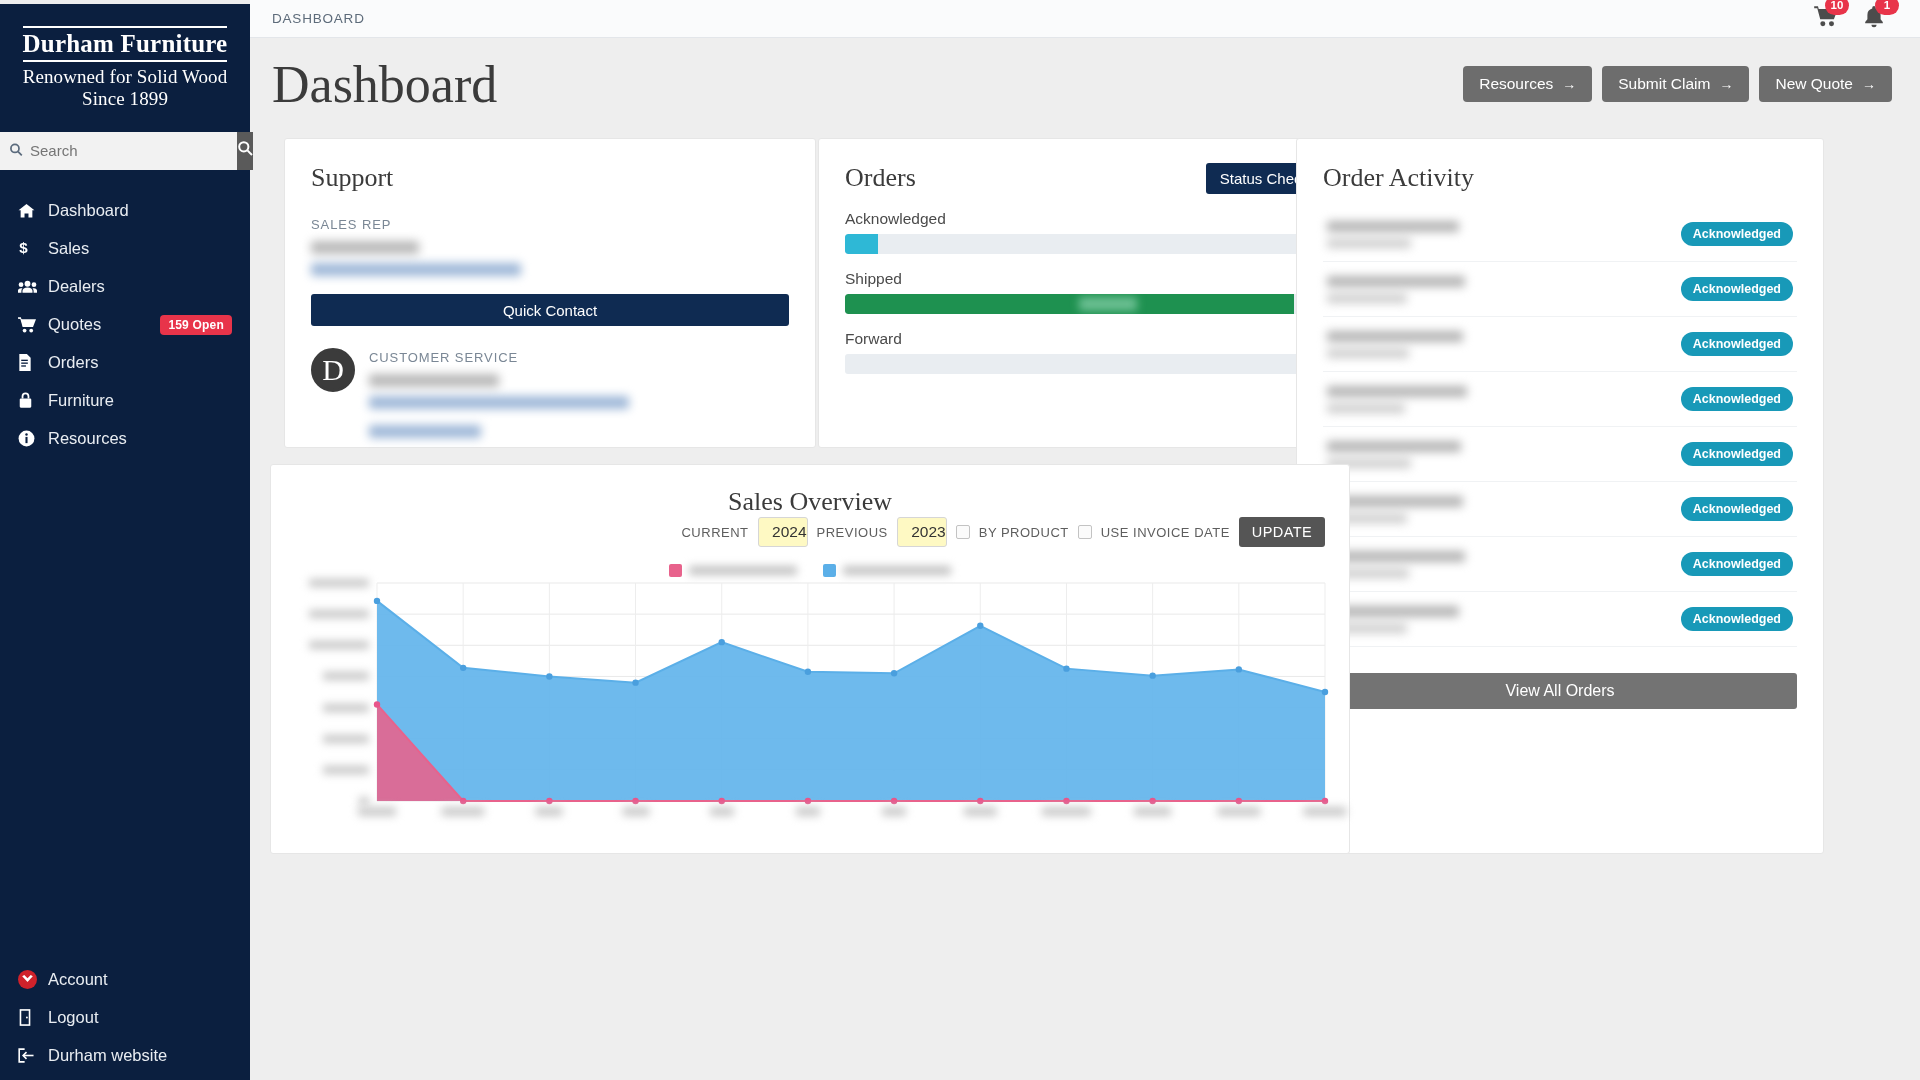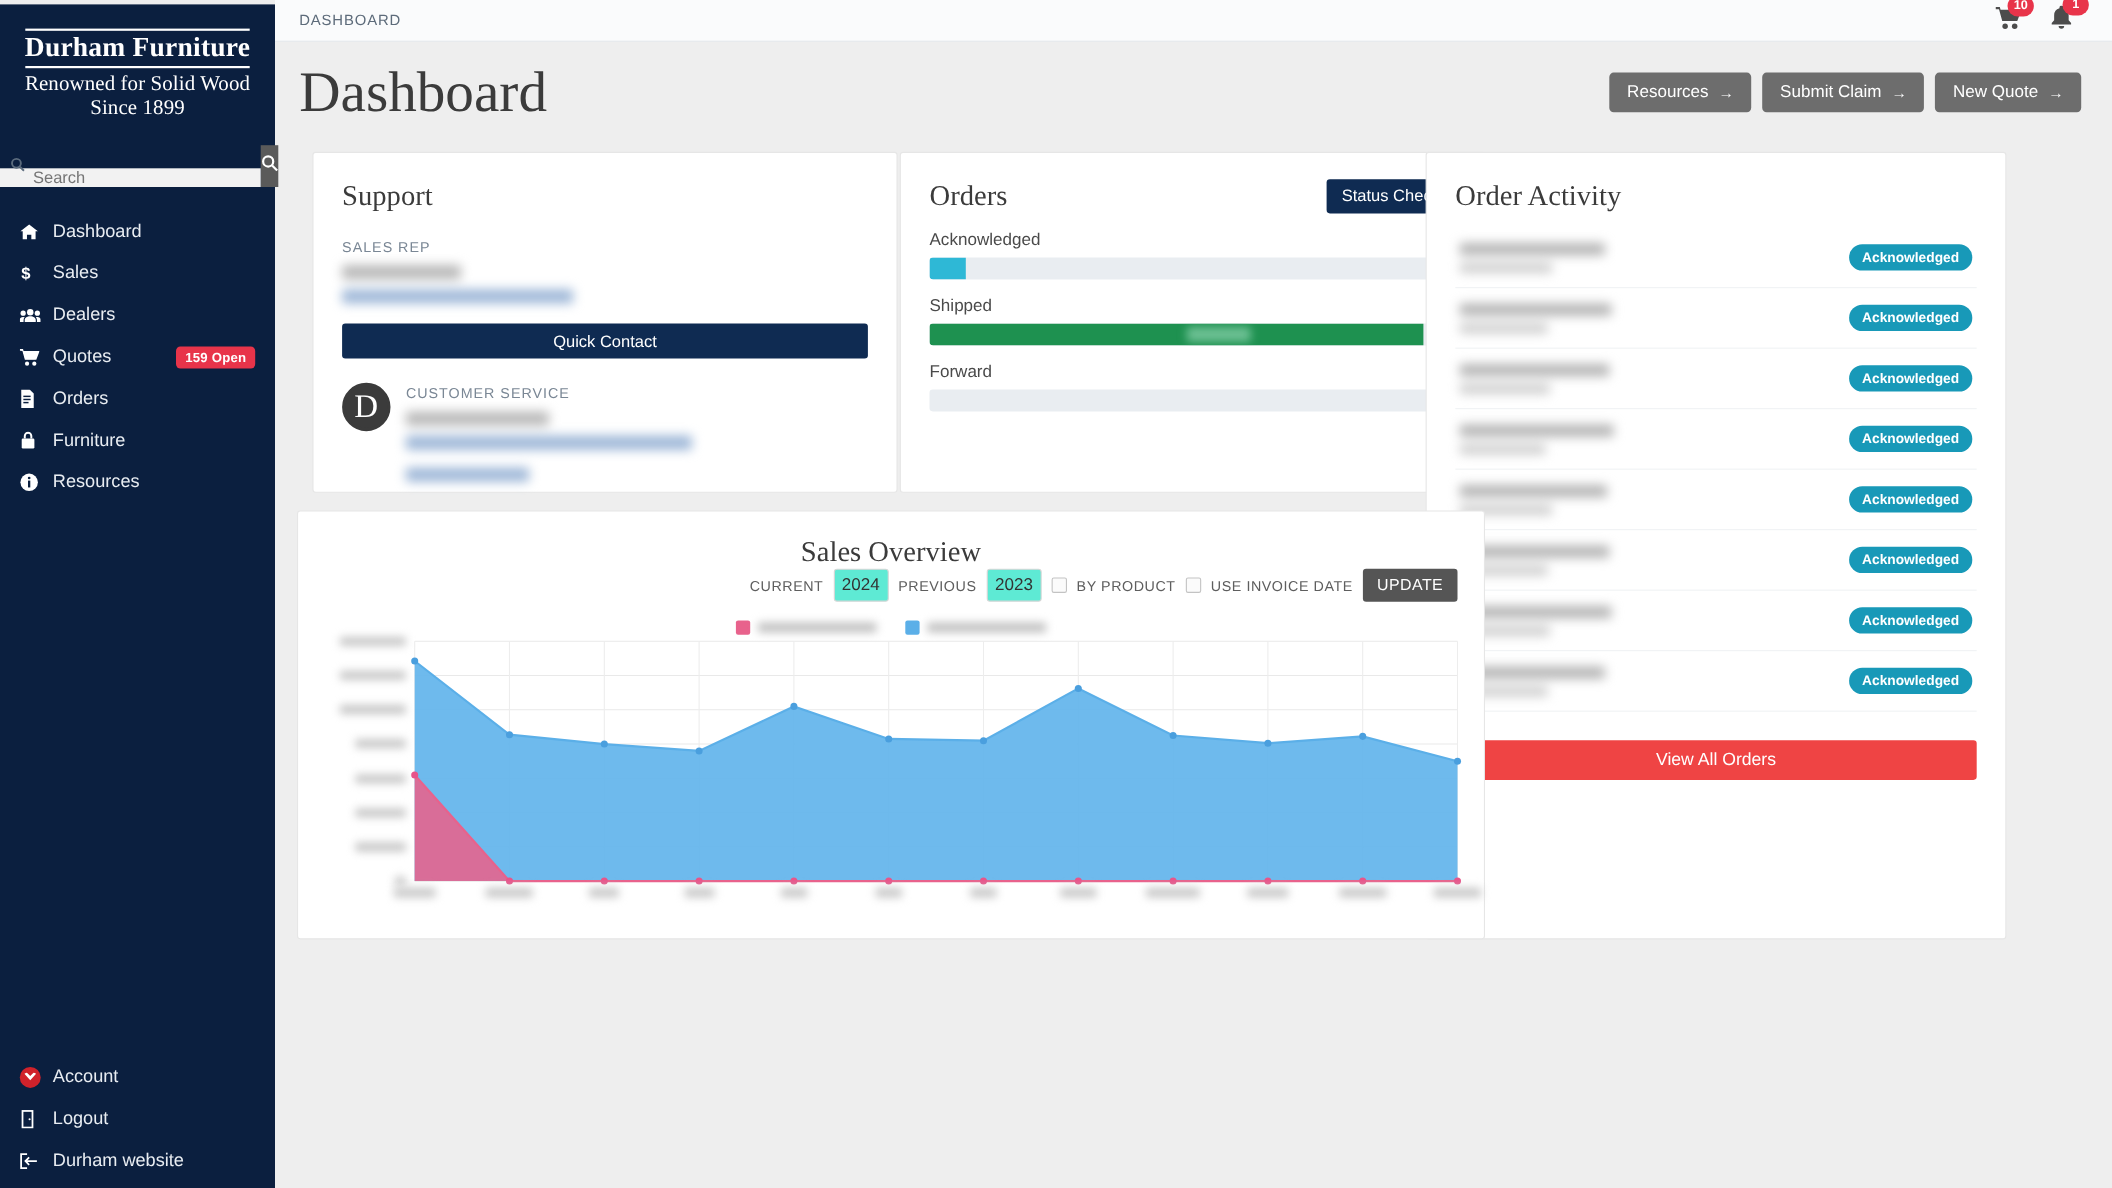--- a/index.html
+++ b/index.html
@@ -28,21 +28,21 @@
   .logo-tag {
     font-family: "Liberation Serif", serif; font-size: 19px; color: #fff;
     margin-top: 4px; letter-spacing: .1px;
   }
   #search-row { display: flex; height: 38px; margin-top: 4px; }
   #search-input {
     flex: 1; background: #f2f2f2; border: none; outline: none;
     font-size: 15px; color: #555; padding: 0 8px 0 30px;
     font-family: "Liberation Sans", sans-serif;
   }
-  #search-wrap { position: relative; flex: 1; display: flex; align-items: flex-end; }
+  #search-wrap { position: relative; flex: 1; display: flex; }
   #search-glyph {
     position: absolute; left: 9px; top: 50%; transform: translateY(-50%);
     font-size: 14px; color: #5b6b7d; pointer-events: none;
   }
   #search-btn {
     width: 52px; background: #5a5a5a; border: none; color: #fff;
     font-size: 17px; cursor: pointer; display: flex;
     align-items: center; justify-content: center;
   }
   #nav-main { margin-top: 22px; }
@@ -155,35 +155,35 @@
   .act-row {
     display: flex; align-items: center; height: 55px;
     border-bottom: 1px solid #f0f2f4; padding: 0 4px;
   }
   .act-left { flex: 1; }
   .act-pill {
     background: #1899b8; color: #fff; font-size: 12.5px; font-weight: bold;
     border-radius: 12px; padding: 5px 12px; white-space: nowrap;
   }
   #view-all-btn {
-    background: #ef4444; color: #fff; border: none; border-radius: 3px;
+    background: #737373; color: #fff; border: none; border-radius: 3px;
     width: 100%; height: 36px; font-size: 16px; cursor: pointer;
     margin-top: 26px; font-family: "Liberation Sans", sans-serif;
   }
 
   
   #card-sales { left: 270px; top: 464px; width: 1080px; height: 390px; padding: 22px 24px; }
   #sales-head { display: flex; align-items: center; flex-direction: column; }
   #sales-controls {
     margin-left: auto; display: flex; align-items: center; gap: 9px;
     font-size: 13px; color: #5e5e5e; letter-spacing: .5px;
   }
   .yr-input {
-    width: 50px; height: 30px; border: 1px solid #d6d6d6; background: #5eead4;
-    border-radius: 3px; text-align: center; font-size: 15.5px; color: #333;
+    width: 50px; height: 30px; border: 1px solid #d6d6d6; background: #fef9c3;
+    border-radius: 3px; text-align: right; font-size: 15.5px; color: #333;
     font-family: "Liberation Sans", sans-serif;
   }
   .cbx { width: 14px; height: 14px; border: 1px solid #c3c3c3; border-radius: 2px;
     background: #fbfbfb; cursor: pointer; display: inline-block; }
   #update-btn {
     background: #555; color: #fff; border: none; border-radius: 3px;
     height: 30px; padding: 0 13px; font-size: 14.5px; cursor: pointer;
     font-family: "Liberation Sans", sans-serif; letter-spacing: .4px;
   }
   #chart-area { position: relative; margin-top: 14px; height: 300px; }

